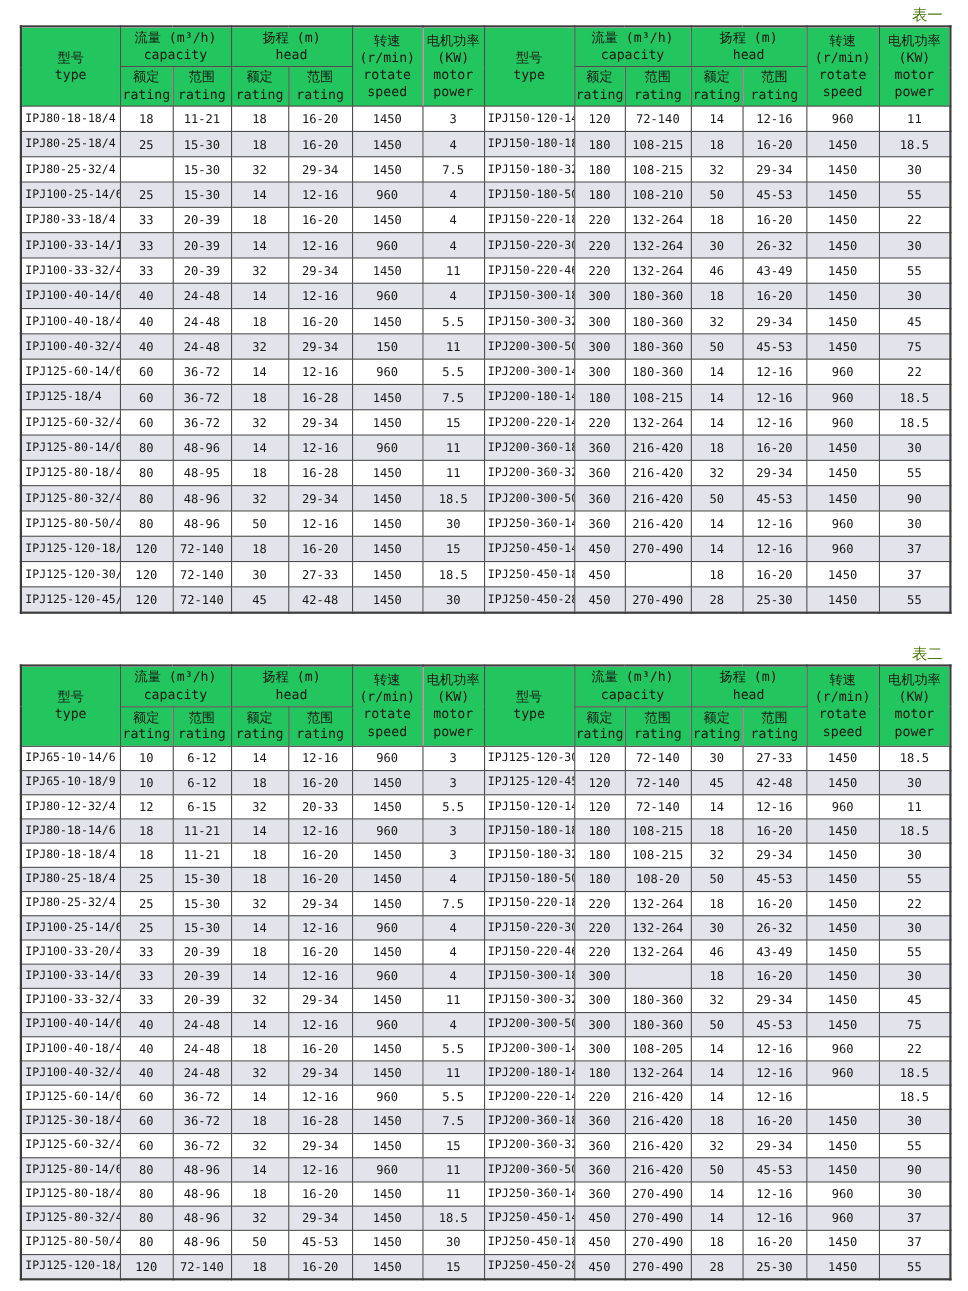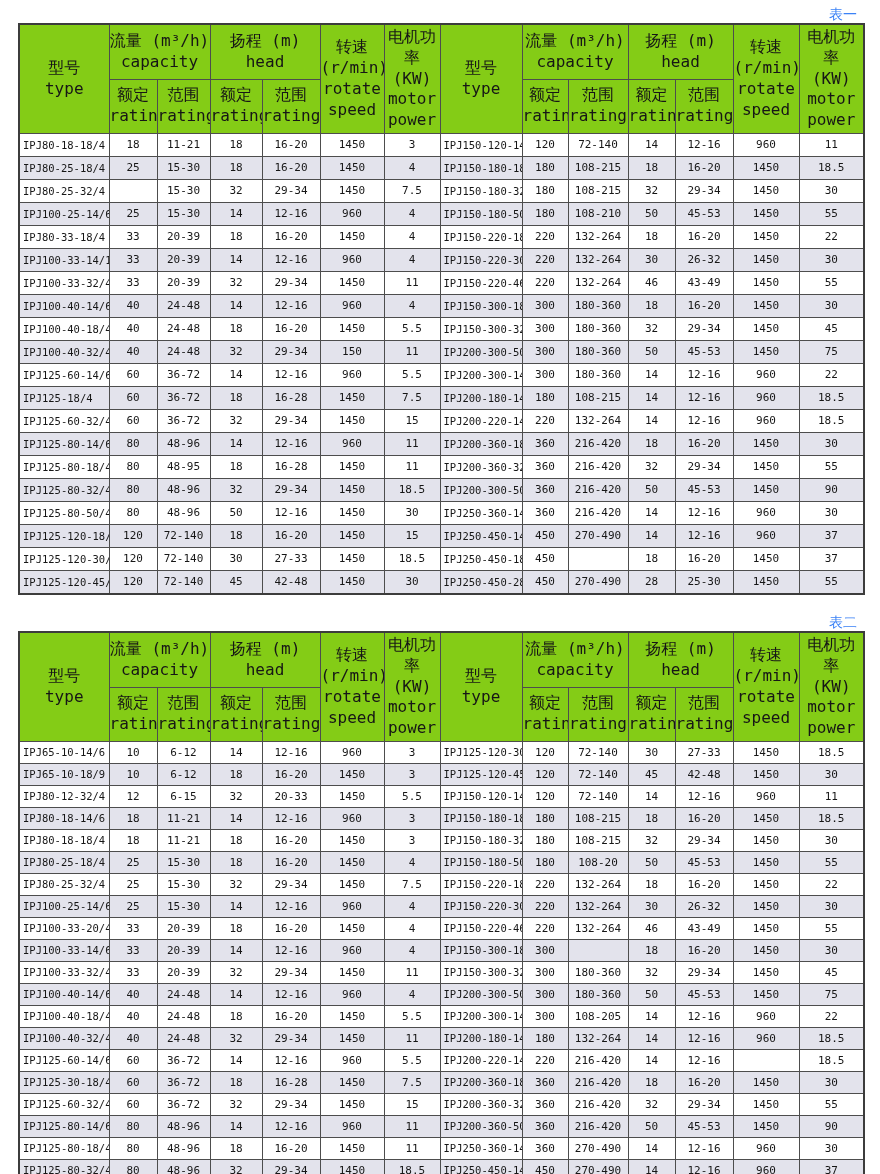--- a/index.html
+++ b/index.html
@@ -1,25 +1,25 @@
 <!DOCTYPE html>
 <html><head>
 <meta charset="utf-8">
 <style>
   html,body{margin:0;padding:0;background:#ffffff;}
   body{width:880px;height:1174px;overflow:hidden;
        font-family:"DejaVu Sans Mono","DejaVu Sans",sans-serif;color:#161616;}
   .page{padding:5px 17px 0 18px;}
   .tbl-label{text-align:right;font-size:14px;line-height:18px;height:18px;
-             padding-right:6px;font-family:"DejaVu Sans",sans-serif;color:#3b82f6;}
-  .tbl-label.second{margin-top:18px;}
+             padding-right:6px;font-family:"DejaVu Sans",sans-serif;color:#4d7c0f;}
+  .tbl-label.second{margin-top:28px;}
   table.spec{border-collapse:collapse;table-layout:fixed;width:845px;
              border:2px solid #3c3c3c;}
   table.spec th,table.spec td{border:1px solid #4d4d4d;overflow:hidden;}
-  table.spec th{background:#84cc16;font-weight:normal;font-size:16px;
+  table.spec th{background:#22c55e;font-weight:normal;font-size:12px;
                 line-height:1.3;white-space:pre-line;padding:2px 0;
                 text-align:center;vertical-align:middle;}
   table.spec td{font-size:11px;text-align:center;white-space:nowrap;
                 height:21px;padding:0 1px;background:#ffffff;}
   table.spec td.col-type{text-align:left;padding-left:3px;font-size:10.5px;}
   table.spec tr.alt td{background:#e3e3ec;}
   #table1 td{height:22px;}
 </style>
 </head>
 <body>

